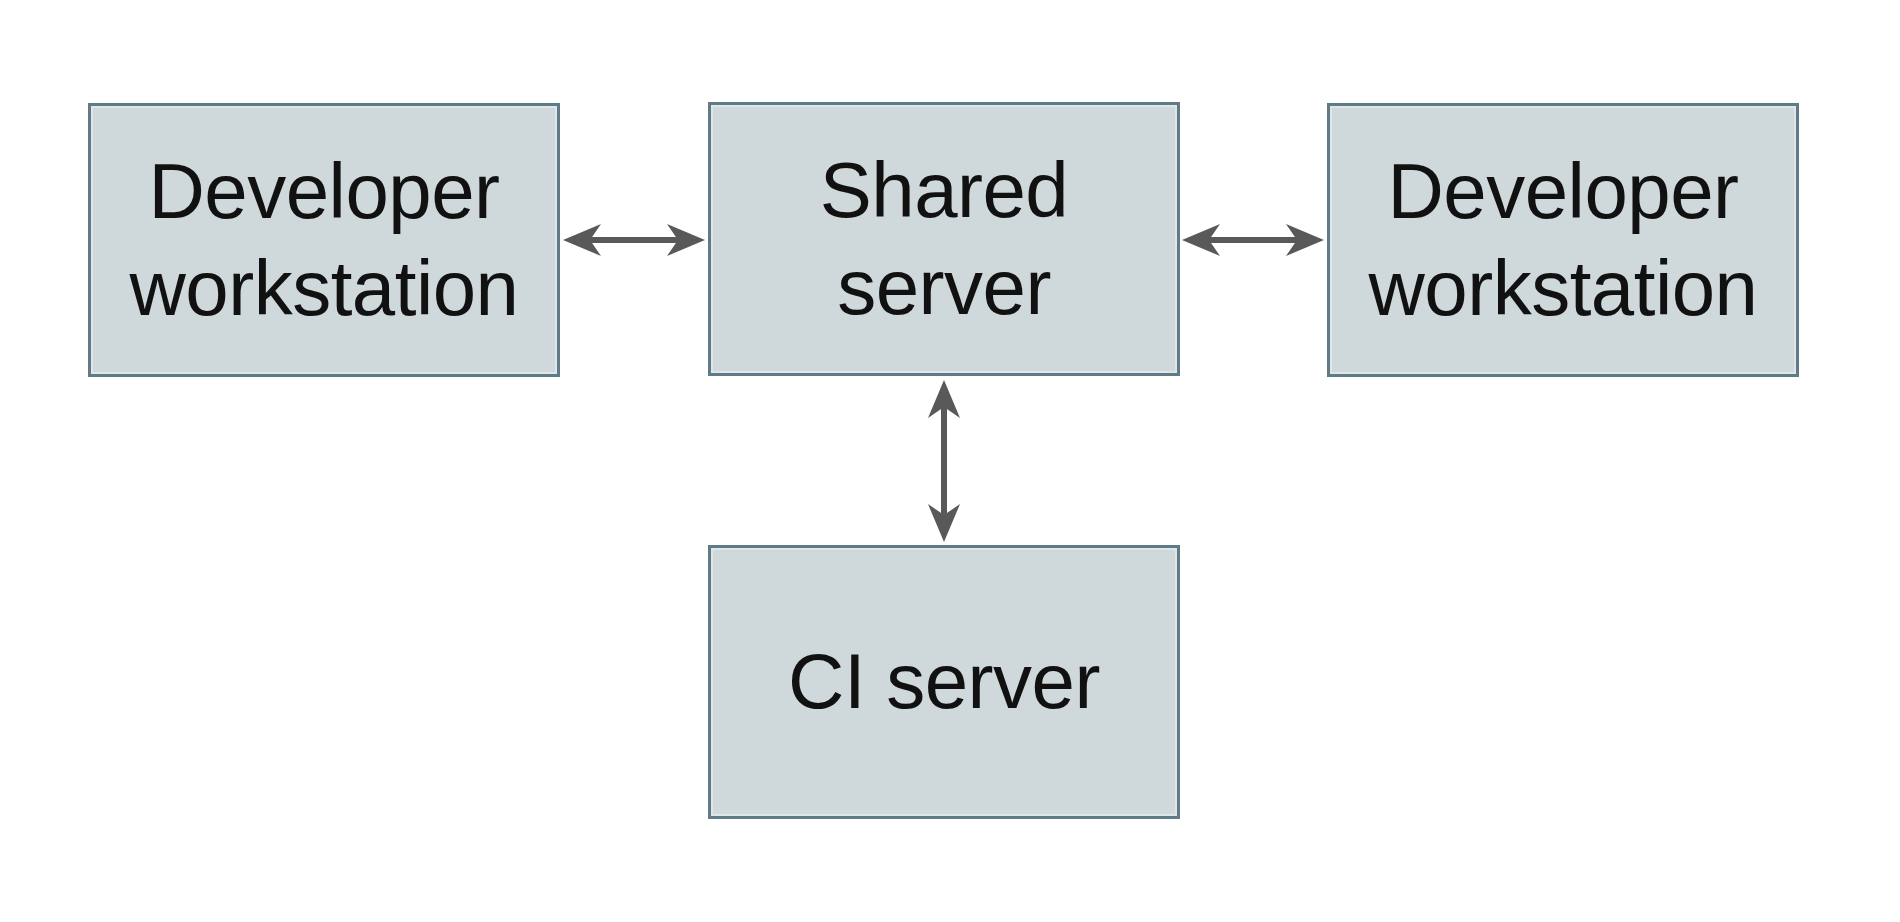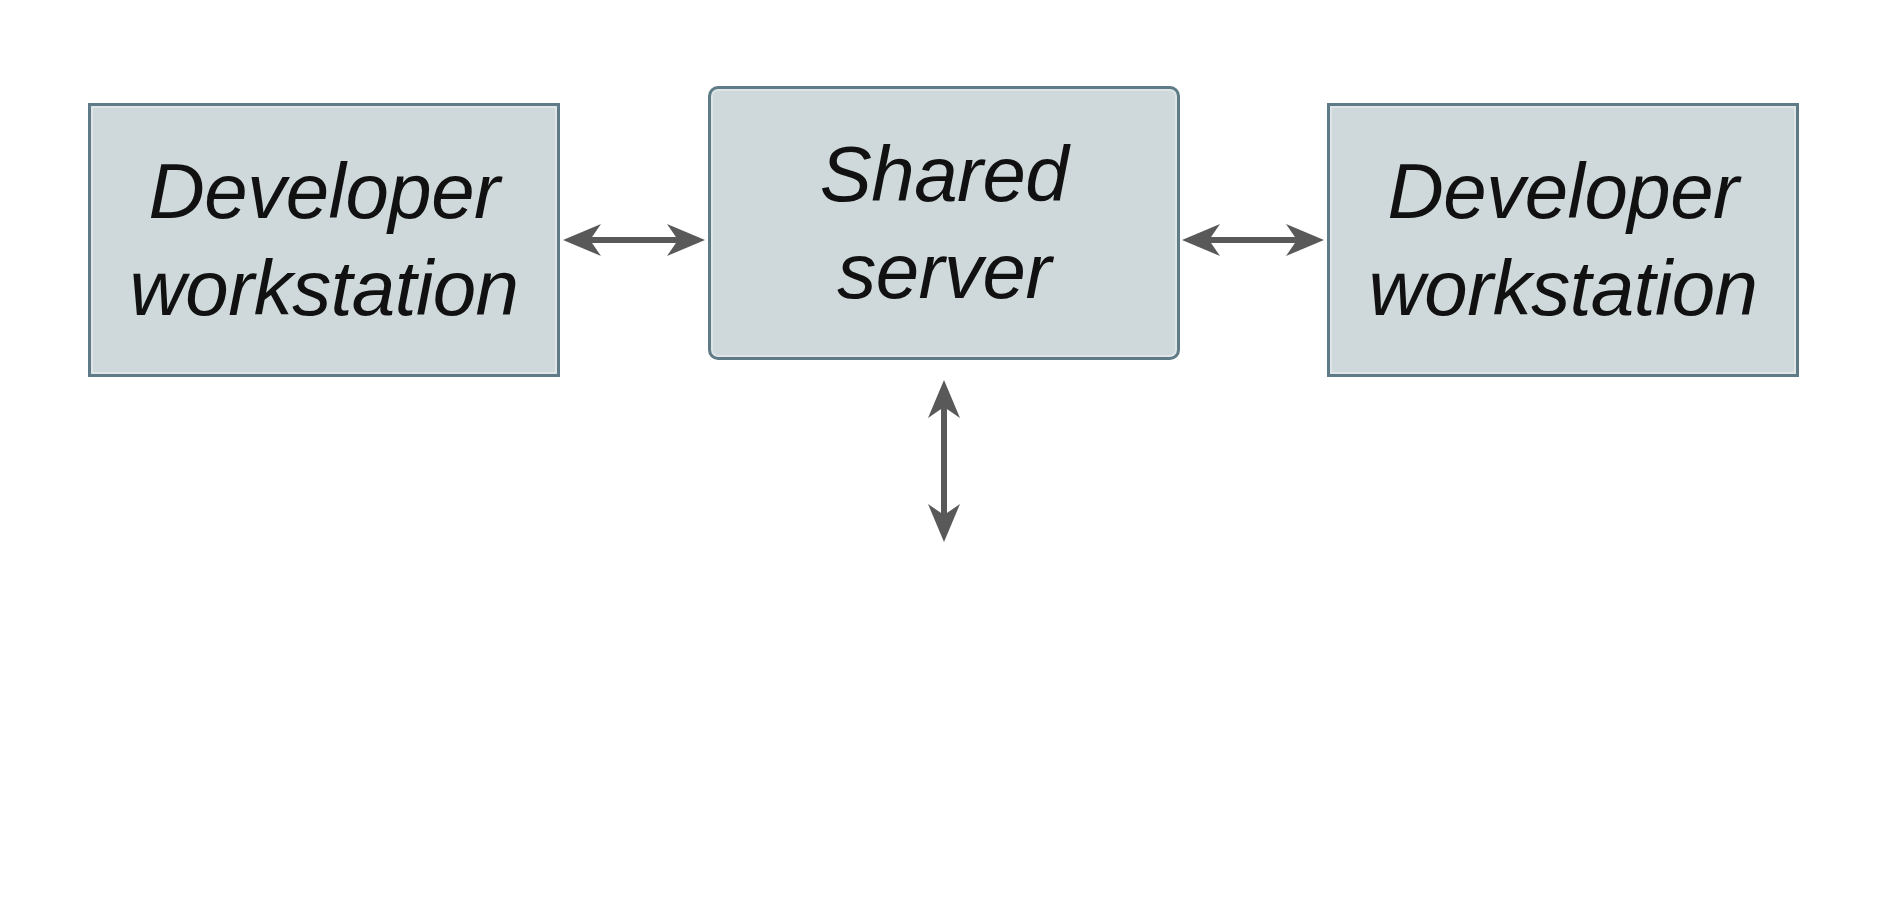--- a/index.html
+++ b/index.html
@@ -10,21 +10,20 @@
     width: 1900px;
     height: 922px;
     background: var(--bg, #ffffff);
     overflow: hidden;
     font-family: "Liberation Sans", sans-serif;
   }
   .canvas {
     position: relative;
     width: 1628px;
     height: 922px;
-    font-style: italic;
   }
   .node {
     position: absolute;
     box-sizing: border-box;
     width: 472px;
     height: 274px;
     background: var(--node-fill, #cfd8da);
     border: 3px solid var(--node-border, #5f7b87);
     box-shadow: inset 0 0 0 2px rgba(255,255,255,0.35);
     display: flex;
@@ -35,21 +34,21 @@
     color: var(--text-color, #111111);
     font-size: 78px;
     line-height: 1.25;
     letter-spacing: -0.5px;
   }
   .node .line {
     display: block;
     white-space: nowrap;
   }
   .node-dev-left   { left: 88px;   top: 103px; }
-  .node-cache      { left: 708px;  top: 86px; border-radius: 10px; }
+  .node-cache      { left: 708px;  top: 102px; }
   .node-dev-right  { left: 1327px; top: 103px; }
   .node-ci         { left: 708px;  top: 545px; }
   .arrows {
     position: absolute;
     left: 0;
     top: 0;
     width: 1900px;
     height: 922px;
     pointer-events: none;
   }
@@ -75,20 +74,23 @@
   <div class="node node-cache">
     <span class="line">Shared</span>
     <span class="line">server</span>
   </div>
 
   <div class="node node-dev-right">
     <span class="line">Developer</span>
     <span class="line">workstation</span>
   </div>
 
+  <div class="node node-ci">
+    <span class="line">CI server</span>
+  </div>
 
   <svg class="arrows" viewBox="0 0 1900 922" xmlns="http://www.w3.org/2000/svg">
 
     <g>
       <line x1="588" y1="240" x2="680" y2="240"></line>
       <path d="M563 240 L601 224 L590 240 L601 256 Z"></path>
       <path d="M705 240 L667 224 L678 240 L667 256 Z"></path>
     </g>
 
     <g>

